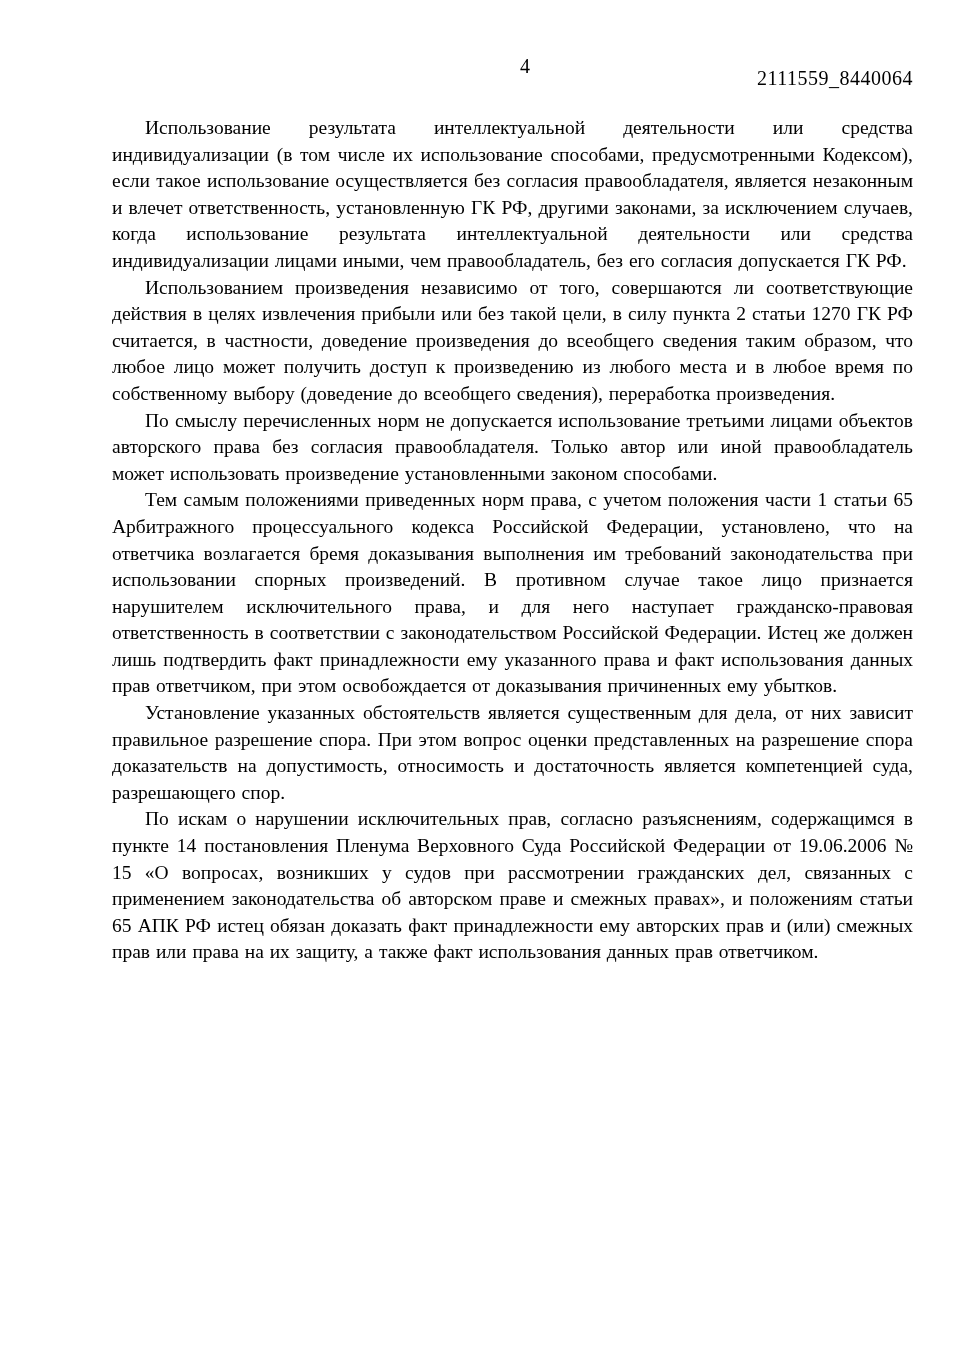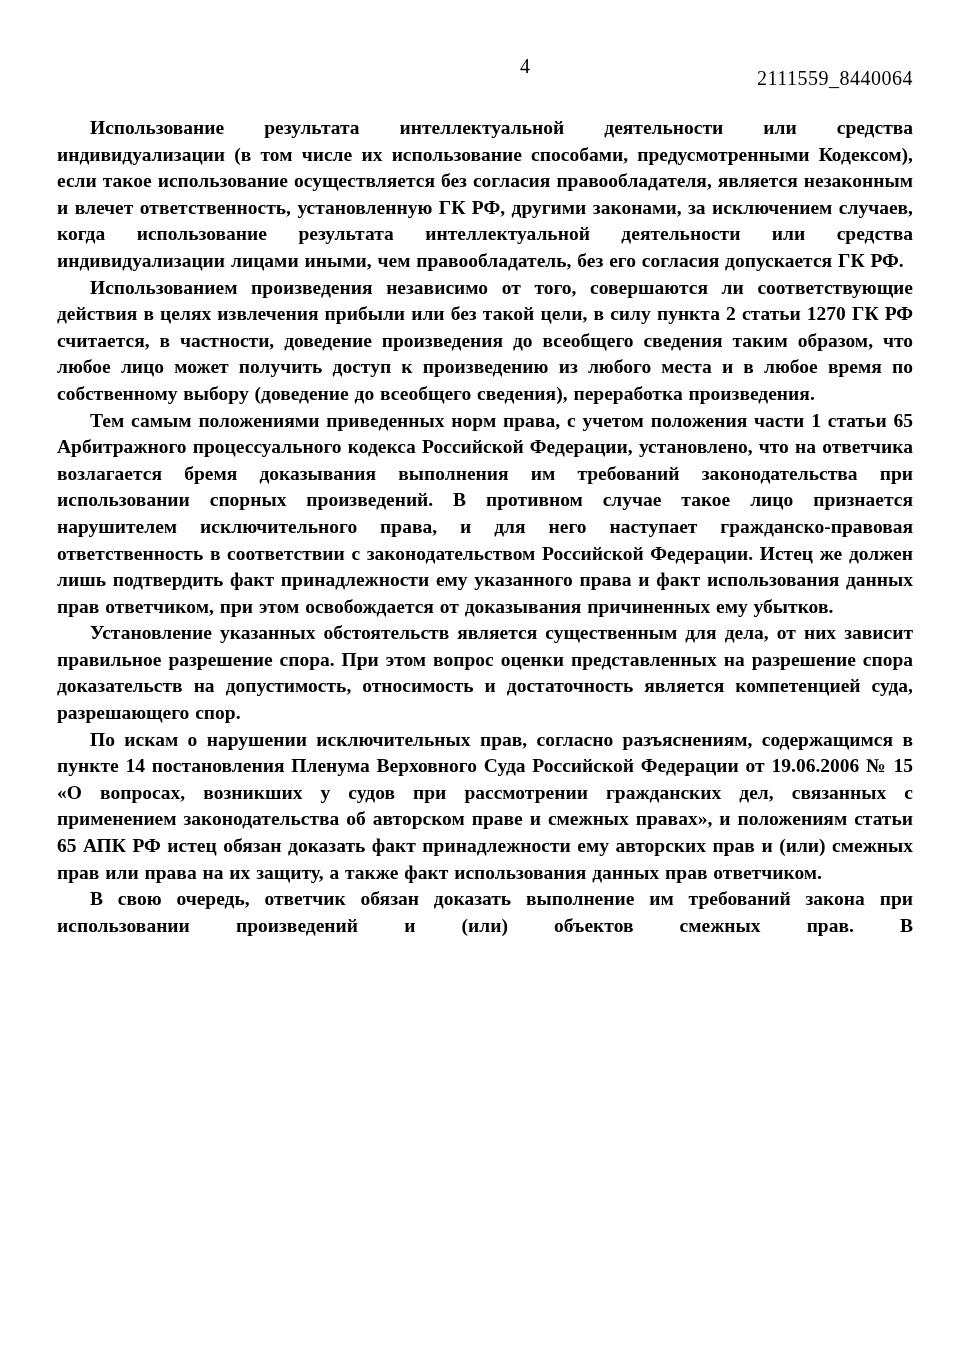--- a/index.html
+++ b/index.html
@@ -33,22 +33,21 @@
     width: 100%;
   }
   .doc-id {
     position: absolute;
     right: 0;
     top: 12px;
     letter-spacing: 0.5px;
     white-space: nowrap;
   }
   .body-text {
-    margin: 37px 56px 0 57px; 
-    font-weight: bold;
+    margin: 37px 56px 0 112px; 
   }
   .body-text p {
     margin: 0;
     padding: 0;
     font-size: 19.5px;
     line-height: 26.6px;
     text-align: justify;
     text-indent: 33px;
     word-spacing: 1px;
   }
@@ -63,19 +62,19 @@
 <div class="page">
 
   <header class="page-header">
     <span class="page-number">4</span>
     <span class="doc-id">2111559_8440064</span>
   </header>
 
   <main class="body-text">
     <p>Использование результата интеллектуальной деятельности или средства индивидуализации (в том числе их использование способами, предусмотренными Кодексом), если такое использование осуществляется без согласия правообладателя, является незаконным и влечет ответственность, установленную ГК РФ, другими законами, за исключением случаев, когда использование результата интеллектуальной деятельности или средства индивидуализации лицами иными, чем правообладатель, без его согласия допускается ГК РФ.</p>
     <p>Использованием произведения независимо от того, совершаются ли соответствующие действия в целях извлечения прибыли или без такой цели, в силу пункта 2 статьи 1270 ГК РФ считается, в частности, доведение произведения до всеобщего сведения таким образом, что любое лицо может получить доступ к произведению из любого места и в любое время по собственному выбору (доведение до всеобщего сведения), переработка произведения.</p>
+    <p>По смыслу перечисленных норм не допускается использование третьими лицами объектов авторского права без согласия правообладателя. Только автор или иной правообладатель может использовать произведение установленными законом способами.</p>
     <p>Тем самым положениями приведенных норм права, с учетом положения части 1 статьи 65 Арбитражного процессуального кодекса Российской Федерации, установлено, что на ответчика возлагается бремя доказывания выполнения им требований законодательства при использовании спорных произведений. В противном случае такое лицо признается нарушителем исключительного права, и для него наступает гражданско-правовая ответственность в соответствии с законодательством Российской Федерации. Истец же должен лишь подтвердить факт принадлежности ему указанного права и факт использования данных прав ответчиком, при этом освобождается от доказывания причиненных ему убытков.</p>
     <p>Установление указанных обстоятельств является существенным для дела, от них зависит правильное разрешение спора. При этом вопрос оценки представленных на разрешение спора доказательств на допустимость, относимость и достаточность является компетенцией суда, разрешающего спор.</p>
     <p>По искам о нарушении исключительных прав, согласно разъяснениям, содержащимся в пункте 14 постановления Пленума Верховного Суда Российской Федерации от 19.06.2006 № 15 «О вопросах, возникших у судов при рассмотрении гражданских дел, связанных с применением законодательства об авторском праве и смежных правах», и положениям статьи 65 АПК РФ истец обязан доказать факт принадлежности ему авторских прав и (или) смежных прав или права на их защиту, а также факт использования данных прав ответчиком.</p>
-    <p class="fill-last">В свою очередь, ответчик обязан доказать выполнение им требований закона при использовании произведений и (или) объектов смежных прав. В</p>
   </main>
 
 </div>
 
 </body></html>

